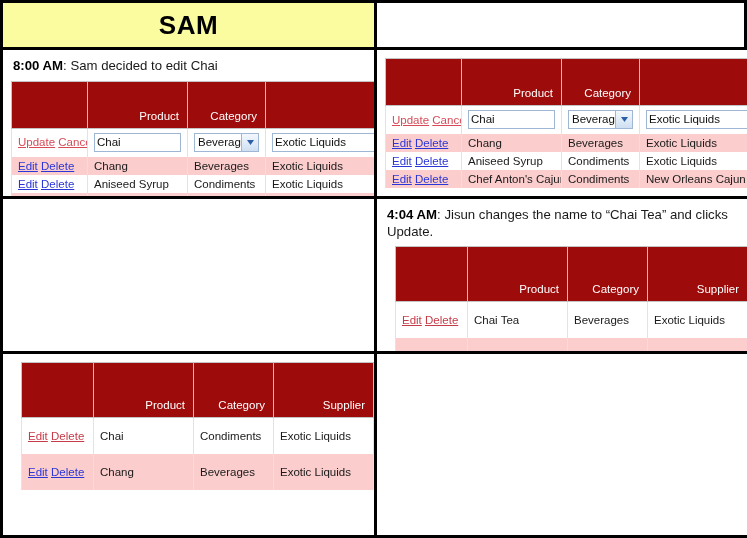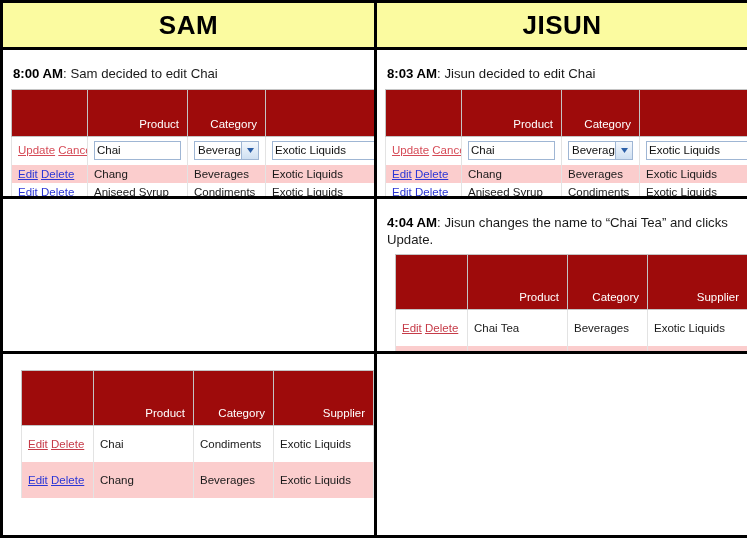--- a/index.html
+++ b/index.html
@@ -51,21 +51,21 @@
     letter-spacing: 0.5px;
     font-family: "Liberation Sans", sans-serif;
     text-align: center;
   }
 
   
   .pane {
     position: relative;
     overflow: hidden;
     background: #ffffff;
-    padding: 16px 0 0 8px;
+    padding: 8px 0 0 8px;
     box-sizing: border-box;
   }
   .pane.empty { padding: 0; }
 
   .caption {
     font-size: 13.2px;
     color: #1a1a1a;
     line-height: 16.5px;
     margin: 0 8px 6px 2px;
     font-family: "Liberation Sans", sans-serif;
@@ -183,23 +183,20 @@
 </head>
 <body>
 
 <div class="page">
   <div class="grid">
 
     <div class="title-cell">
       <span class="title-text">SAM</span>
     </div>
     <div class="vline"></div>
-    <div class="title-cell">
-      <span class="title-text">JISUN</span>
-    </div>
 
     <div class="hline"></div>
 
     <div class="pane">
       <div class="caption">
         <b>8:00 AM</b><span>: Sam decided to edit Chai</span>
       </div>
       <table class="gv wide tall">
         <colgroup>
             <col class="c-cmd">
@@ -263,23 +260,20 @@
           <td>Condiments</td>
           <td>New Orleans Cajun Delights</td>
         </tr>
       </tbody>
         </table>
     </div>
 
     <div class="vline"></div>
 
     <div class="pane">
-      <div class="caption">
-        <b>8:03 AM</b><span>: Jisun decided to edit Chai</span>
-      </div>
       <table class="gv wide tall">
         <colgroup>
             <col class="c-cmd">
             <col class="c-prod-top">
             <col class="c-cat-top">
             <col class="c-sup-top">
           </colgroup>
         <tbody>
             <tr>
           <th class="cmd"></th>

